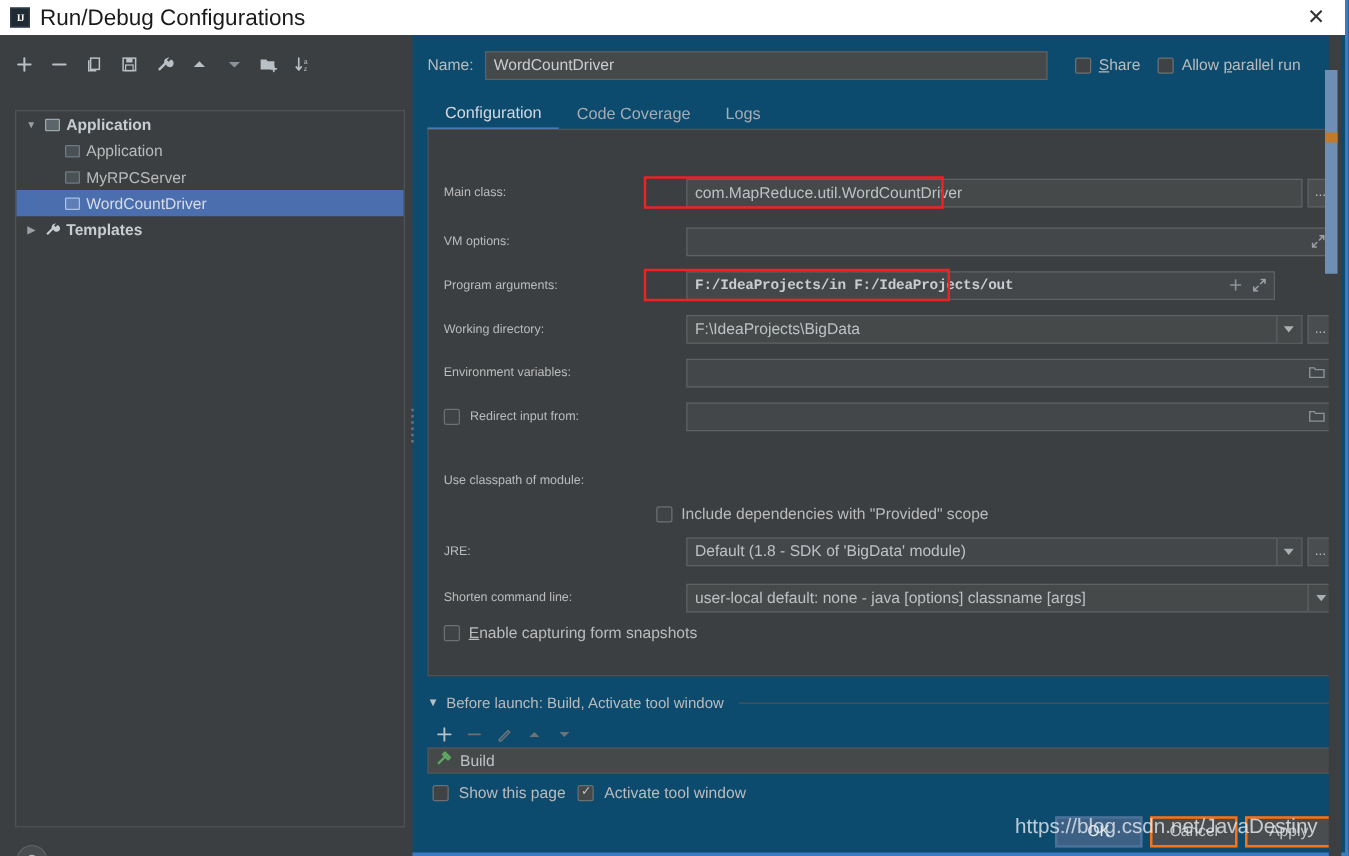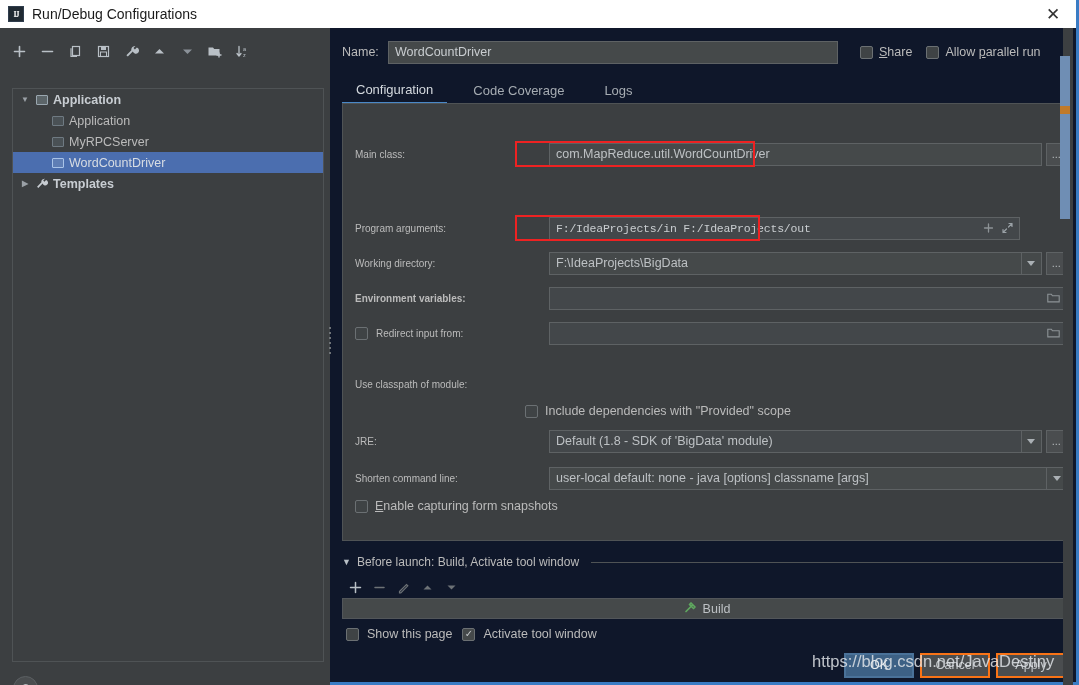--- a/index.html
+++ b/index.html
@@ -5,39 +5,39 @@
   * { box-sizing: border-box; margin: 0; padding: 0; }
   html, body {
     width: 1079px; height: 685px;
     background: #3c3f41;
     font-family: "Liberation Sans", sans-serif;
     overflow: hidden;
   }
   #app {
     position: relative;
     width: 1079px; height: 685px;
-    background: #0f172a;
+    background: #0c4a6e;
     border-right: 3px solid #3a7cc4;
     border-bottom: 3px solid #3a7cc4;
   }
 
   
   #titlebar {
     position: absolute; left: 0; top: 0; width: 1076px; height: 28px;
     background: #ffffff;
     display: flex; align-items: center;
   }
   #title-icon {
     width: 16px; height: 16px; margin-left: 8px; margin-right: 8px;
     background: #202a33; border: 1px solid #2f3d4d;
     color: #fff; font-size: 8px; font-weight: bold;
     display: flex; align-items: center; justify-content: center;
     font-family: "Liberation Serif", serif; letter-spacing: -1px;
   }
-  #title-text { font-size: 14px; color: #1a1a1a; }
+  #title-text { font-size: 18px; color: #1a1a1a; }
   #title-close {
     position: absolute; right: 0; top: 0; width: 46px; height: 28px;
     display: flex; align-items: center; justify-content: center;
     color: #333; font-size: 17px; font-family: "DejaVu Sans", sans-serif;
   }
 
   
   #left-panel {
     position: absolute; left: 0; top: 28px; width: 330px; height: 657px;
     background: #3c3f41;
@@ -118,21 +118,21 @@
     display: flex; align-items: center; justify-content: center;
     color: #c3c7ca; font-size: 10px; line-height: 1;
   }
   .cbx.checked { background: #45494a; }
   .cbx-lbl { font-size: 12.5px; color: #bbbbbb; }
   .mn { text-decoration: underline; }
 
   
   #tabs {
     position: absolute; left: 10px; top: 48px; width: 724px; height: 28px;
-    display: flex; align-items: flex-end; gap: 12px;
+    display: flex; align-items: flex-end; gap: 0px;
   }
   .tab {
     height: 27px; padding: 0 14px; font-size: 13px; color: #a6acb2;
     display: flex; align-items: center;
   }
   .tab.active { color: #d4d9de; border-bottom: 2px solid #4a88c7; }
 
   #tab-underline {
     position: absolute; left: 10px; top: 75px; width: 724px;
     height: 1px; background: #4f5355;
@@ -211,21 +211,21 @@
   #before-launch-header .rule { flex: 1; height: 1px; background: #4f5355; margin-left: 6px; }
   #bl-toolbar {
     position: absolute; left: 14px; top: 548px; width: 300px; height: 22px;
     display: flex; align-items: center; gap: 6px;
   }
   .bl-btn { width: 18px; height: 18px; display:flex; align-items:center; justify-content:center; color:#a9b0b6; }
   .bl-btn.dim { color: #6d7276; }
   #bl-list {
     position: absolute; left: 10px; top: 570px; width: 724px; height: 21px;
     background: #45494a; border: 1px solid #52565a;
-    display: flex; align-items: center; padding-left: 6px; justify-content: center;
+    display: flex; align-items: center; padding-left: 6px;
   }
   #bl-list .txt { font-size: 12.5px; color: #bdc1c4; margin-left: 5px; }
   #bl-checks {
     position: absolute; left: 14px; top: 597px; height: 18px;
     display: flex; align-items: center; gap: 10px;
   }
 
   
   #bottom-buttons {
     position: absolute; left: 0; top: 620px; width: 744px; height: 34px;
@@ -410,24 +410,35 @@
 
       <div class="frow" style="top:38px;">
         <span class="flabel">Main class:</span>
         <span class="fld" style="width:508px;">
           <span class="val">com.MapReduce.util.WordCountDriver</span>
         </span>
         <span class="btn-ellipsis">...</span>
         <span class="redbox" style="left:172px; top:-1px; width:240px; height:26px;"></span>
       </div>
 
+      <div class="frow" style="top:77px;">
+        <span class="flabel">VM options:</span>
+        <span class="fld empty" style="width:534px;">
+          <span class="val"></span>
+          <span class="icon-in-field">
+            <svg width="11" height="11" viewBox="0 0 11 11">
+                <path d="M10 1L6.5 4.5M10 1H7M10 1V4M1 10L4.5 6.5M1 10H4M1 10V7" stroke="#9aa1a6" stroke-width="1.2" fill="none" stroke-linecap="round"></path>
+              </svg>
+          </span>
+        </span>
+      </div>
 
       <div class="frow" style="top:112px;">
         <span class="flabel">Program arguments:</span>
-        <span class="fld empty" style="width:471px;">
+        <span class="fld empty" style="width:471px;font-weight:bold;">
           <span class="val mono">F:/IdeaProjects/in F:/IdeaProjects/out</span>
           <span class="icon-in-field">
             <svg width="11" height="11" viewBox="0 0 11 11">
                 <path d="M5.5 1.5V9.5M1.5 5.5H9.5" stroke="#8d9396" stroke-width="1.3" stroke-linecap="round"></path>
               </svg>
             <svg width="11" height="11" viewBox="0 0 11 11">
                 <path d="M10 1L6.5 4.5M10 1H7M10 1V4M1 10L4.5 6.5M1 10H4M1 10V7" stroke="#9aa1a6" stroke-width="1.2" fill="none" stroke-linecap="round"></path>
               </svg>
           </span>
         </span>
@@ -438,21 +449,21 @@
         <span class="flabel">Working directory:</span>
         <span class="fld" style="width:508px;">
           <span class="val">F:\IdeaProjects\BigData</span>
           <span class="combo-btn">
             <span class="arrow-dn"></span>
           </span>
         </span>
         <span class="btn-ellipsis">...</span>
       </div>
 
-      <div class="frow" style="top:182px;font-weight:bold;">
+      <div class="frow" style="top:182px;">
         <span class="flabel">Environment variables:</span>
         <span class="fld empty" style="width:534px;">
           <span class="val"></span>
           <span class="icon-in-field">
             <svg width="13" height="11" viewBox="0 0 13 11">
                 <path d="M0.8 1.8h3.6l1 1.4h6.8v6.2H0.8z" fill="none" stroke="#8d9396" stroke-width="1.1"></path>
               </svg>
           </span>
         </span>
       </div>

